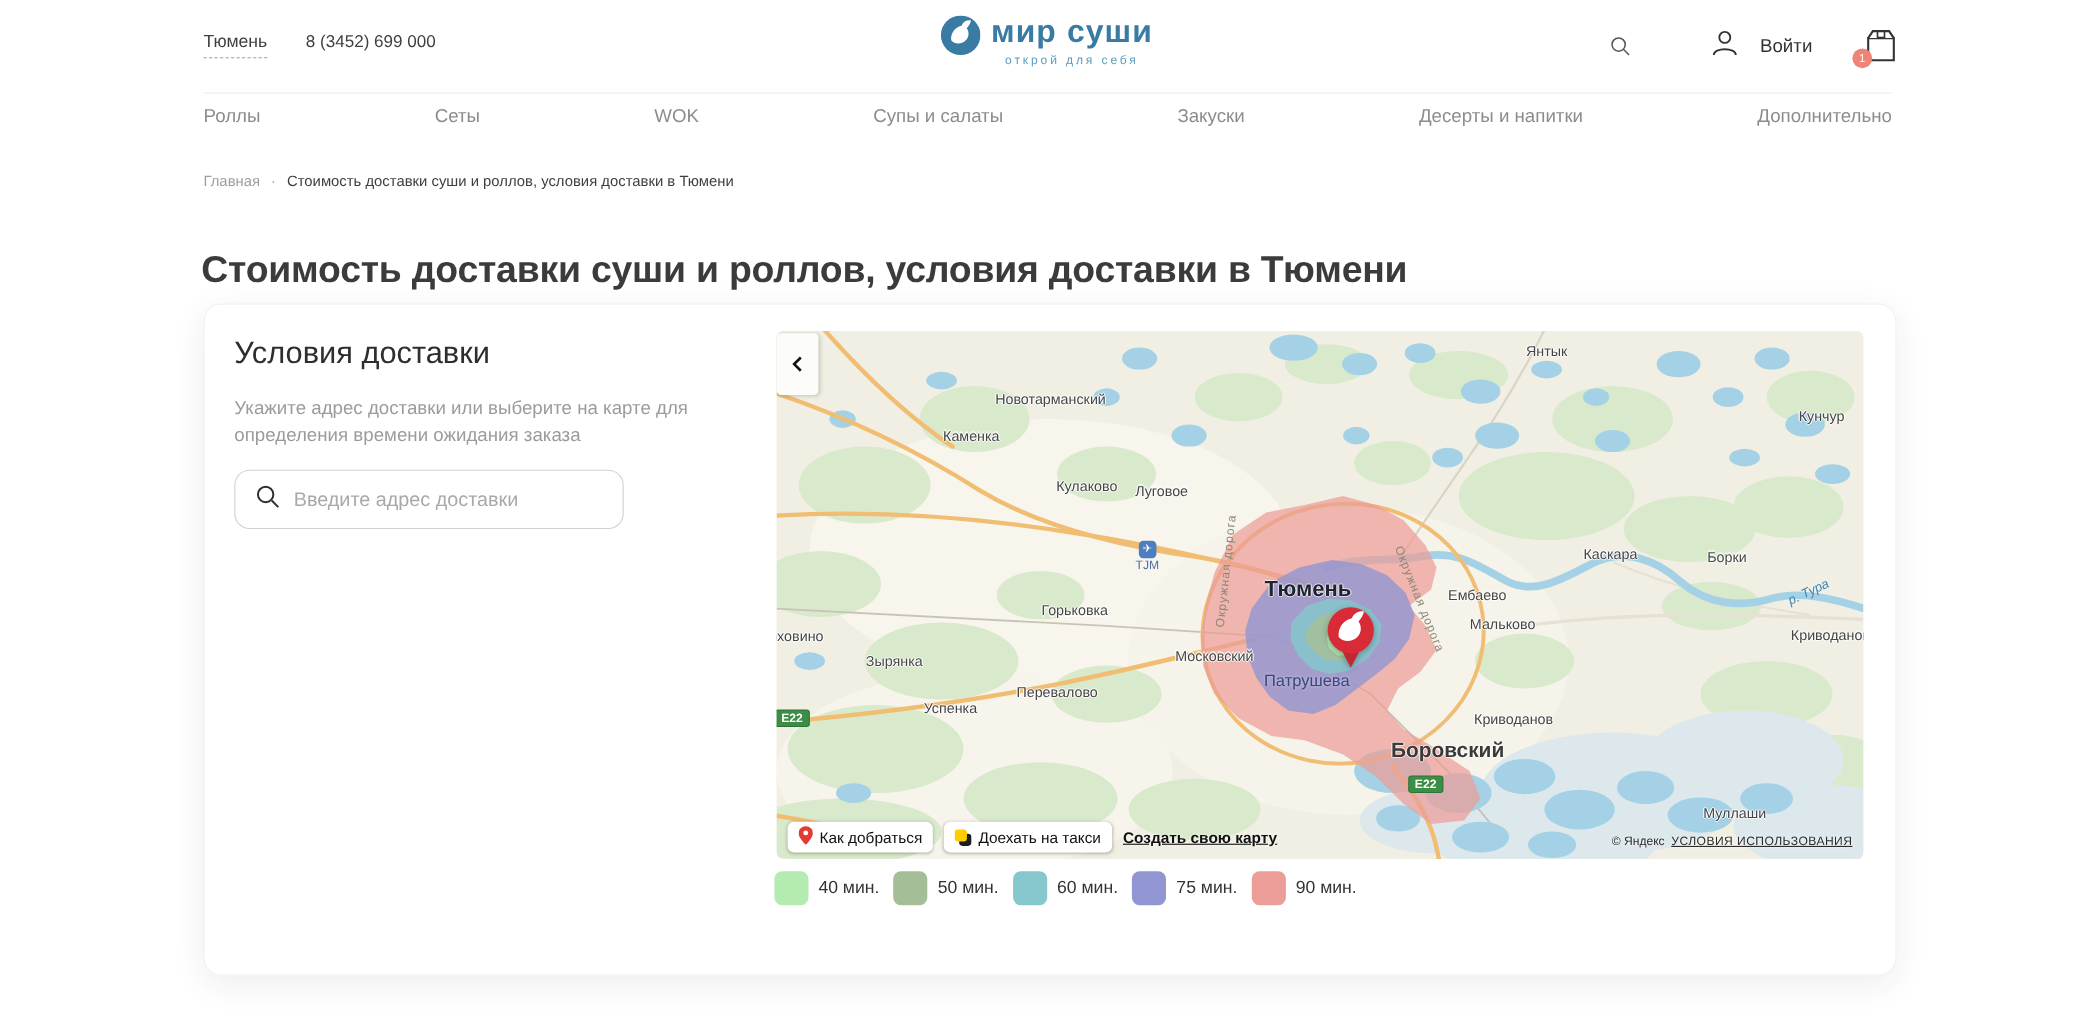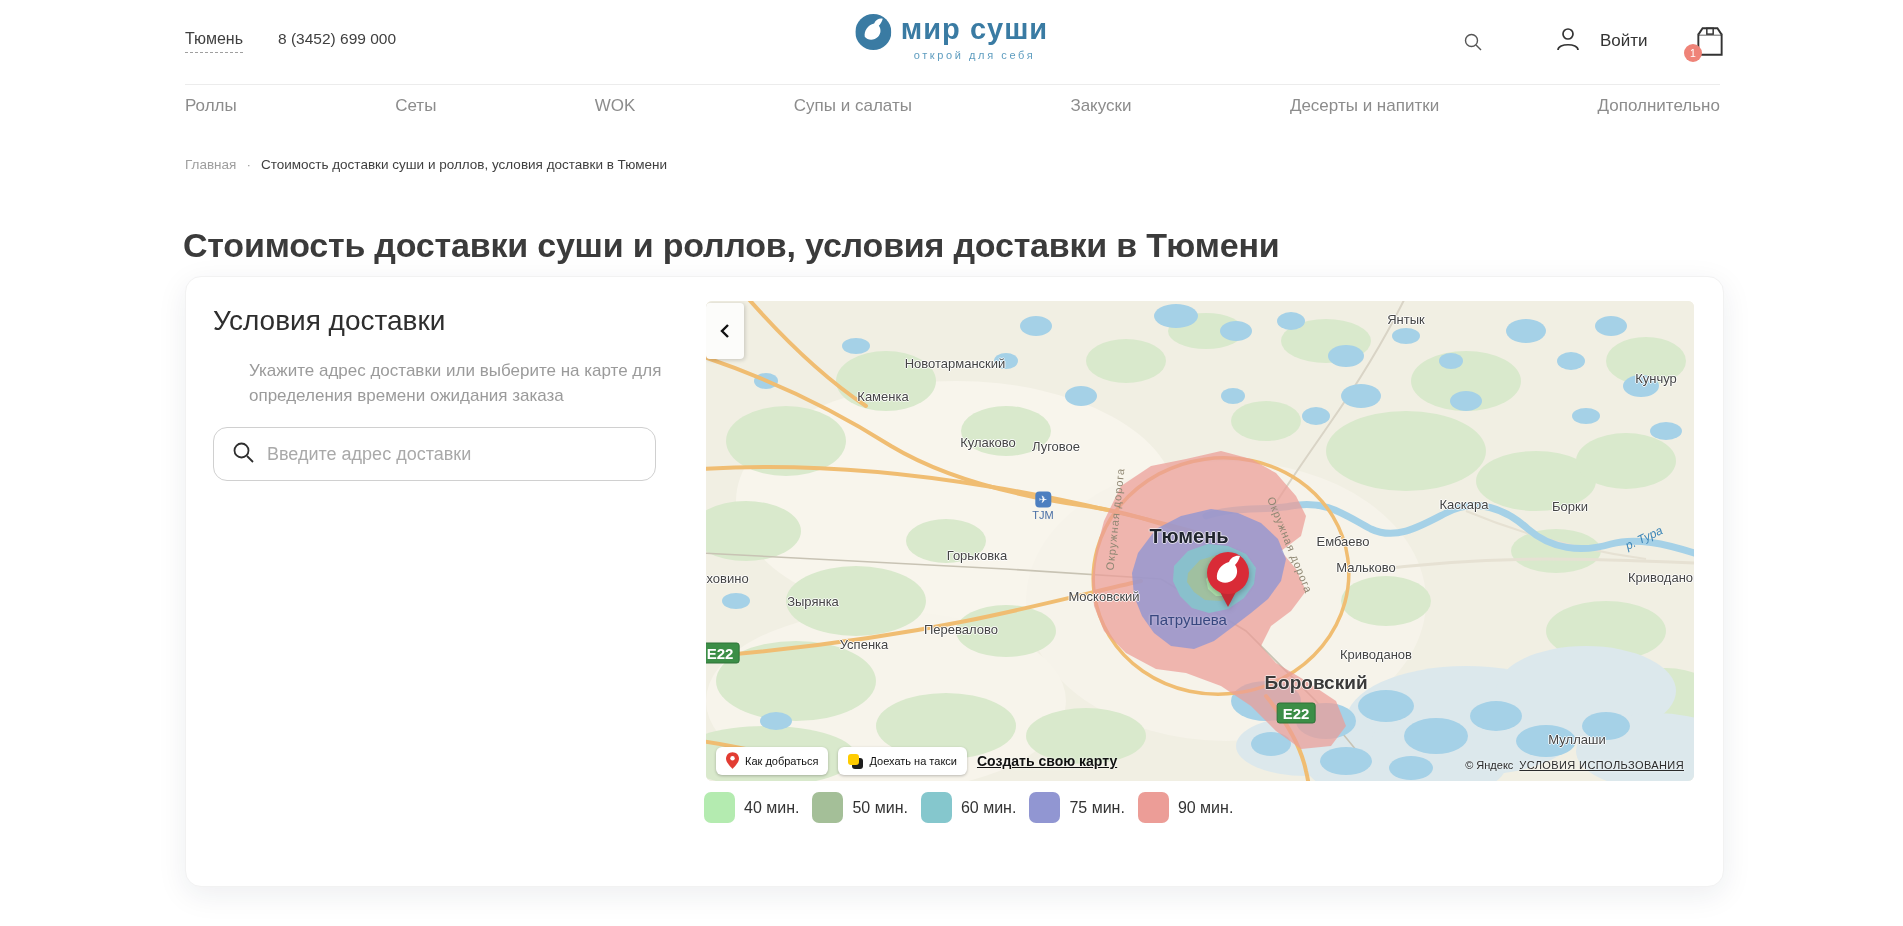--- a/index.html
+++ b/index.html
@@ -26,53 +26,53 @@
   
   .crumbs{position:absolute;left:185px;top:157px;font-size:13.5px;display:flex;gap:10px;align-items:center;}
   .crumb-home{color:#9e9e9e;cursor:pointer;}
   .crumb-sep{color:#9e9e9e;}
   .crumb-cur{color:#3f3f3f;}
   .page-title{position:absolute;left:183px;top:203px;font-size:34px;font-weight:bold;color:#3b3b3b;letter-spacing:-0.2px;}
   
   .card{position:absolute;left:185px;top:276px;width:1537px;height:609px;background:#fff;
         border-radius:16px;border:1px solid #f2f2f2;box-shadow:0 8px 30px rgba(30,40,60,.08);}
   .panel-h{position:absolute;left:27px;top:28px;font-size:28px;color:#2e2e2e;}
-  .panel-p{position:absolute;left:27px;top:82px;width:462px;font-size:17px;line-height:1.45;color:#9b9b9b;margin-left:36px;}
-  .addr-box{position:absolute;left:27px;top:150px;width:443px;height:54px;border:1px solid #d0d0d0;
+  .panel-p{position:absolute;left:27px;top:82px;width:462px;font-size:17px;line-height:1.45;color:#9b9b9b;}
+  .addr-box{position:absolute;left:27px;top:150px;width:354px;height:54px;border:1px solid #d0d0d0;
             border-radius:14px;display:flex;align-items:center;box-sizing:border-box;padding-left:18px;background:#fff;}
   .addr-input{border:none;outline:none;flex:1;font-size:18px;color:#444;padding-left:12px;background:transparent;
               font-family:"Liberation Sans","DejaVu Sans",sans-serif;}
   .addr-input::placeholder{color:#a9a9a9;}
   
   .map{position:absolute;left:520px;top:24px;width:988px;height:480px;border-radius:6px;overflow:hidden;background:#f1efe3;}
   .map svg.base{position:absolute;left:0;top:0;}
   .map-labels{position:absolute;left:0;top:0;width:100%;height:100%;}
   .map-labels span,.map-labels div{position:absolute;transform:translate(-50%,-50%);white-space:nowrap;}
   .pl-t{font-size:13px;color:#454545;
         text-shadow:1px 0 0 rgba(255,255,255,.85),-1px 0 0 rgba(255,255,255,.85),0 1px 0 rgba(255,255,255,.85),0 -1px 0 rgba(255,255,255,.85);}
   .pl-city{font-size:20px;font-weight:bold;color:#20242e;
         text-shadow:1px 0 0 rgba(255,255,255,.6),-1px 0 0 rgba(255,255,255,.6),0 1px 0 rgba(255,255,255,.6),0 -1px 0 rgba(255,255,255,.6);}
   .pl-big{font-size:19px;font-weight:bold;color:#3a3a3a;
         text-shadow:1px 0 0 rgba(255,255,255,.6),-1px 0 0 rgba(255,255,255,.6),0 1px 0 rgba(255,255,255,.6),0 -1px 0 rgba(255,255,255,.6);}
   .pl-blue{font-size:15px;color:#37477f;
         text-shadow:0 0 3px rgba(255,255,255,.5);}
   .pl-river{font-size:12px;font-style:italic;color:#3f87b8;}
   .pl-road{font-size:11px;color:#8f8773;letter-spacing:1px;}
-  .pl-badge{background:#3c8e47;color:#fff;font-size:15px;font-weight:bold;padding:1px 5px;border-radius:3px;
+  .pl-badge{background:#3c8e47;color:#fff;font-size:11px;font-weight:bold;padding:1px 5px;border-radius:3px;
             border:1px solid #2e7238;}
   .pl-airport{display:flex;flex-direction:column;align-items:center;gap:1px;}
   .plane-ic{position:static!important;transform:none!important;width:16px;height:16px;background:#4d7fc0;color:#fff;
             border-radius:4px;font-size:10px;line-height:16px;text-align:center;display:block;}
   .plane-code{position:static!important;transform:none!important;font-size:11px;color:#4a6fa5;}
   .back-btn{position:absolute;left:0;top:2px;width:38px;height:56px;background:#fcfcfa;border-radius:4px;
             box-shadow:1px 1px 4px rgba(0,0,0,.18);display:flex;align-items:center;justify-content:center;cursor:pointer;}
   .brand-marker{position:absolute;left:499px;top:250px;width:46px;height:58px;filter:drop-shadow(0 2px 3px rgba(0,0,0,.3));}
   .map-ctrls{position:absolute;left:10px;top:446px;display:flex;align-items:center;gap:10px;}
   .map-btn{height:28px;background:#fff;border-radius:6px;box-shadow:0 1px 3px rgba(0,0,0,.25);display:flex;
-           align-items:center;gap:6px;padding:0 10px;font-size:11px;color:#111;cursor:pointer;}
+           align-items:center;gap:6px;padding:0 10px;font-size:14px;color:#111;cursor:pointer;}
   .map-link{font-size:14px;color:#111;font-weight:bold;text-decoration:underline;cursor:pointer;
             text-shadow:0 0 3px rgba(255,255,255,.9);}
   .taxi-ic{position:relative;width:15px;height:15px;display:inline-block;}
   .taxi-ic::before{content:"";position:absolute;right:0;bottom:0;width:11px;height:11px;background:#1d1d1d;border-radius:3px;}
   .taxi-ic::after{content:"";position:absolute;left:0;top:0;width:11px;height:11px;background:#ffcc00;border-radius:3px;}
   .map-copy{position:absolute;right:10px;top:458px;font-size:11px;color:#2b2b2b;display:flex;gap:6px;align-items:center;
             text-shadow:0 0 3px rgba(255,255,255,.9);}
   .map-terms{text-transform:uppercase;text-decoration:underline;letter-spacing:.4px;cursor:pointer;color:#2b2b2b;}
   
   .legend{position:absolute;left:518px;top:515px;display:flex;align-items:center;}

